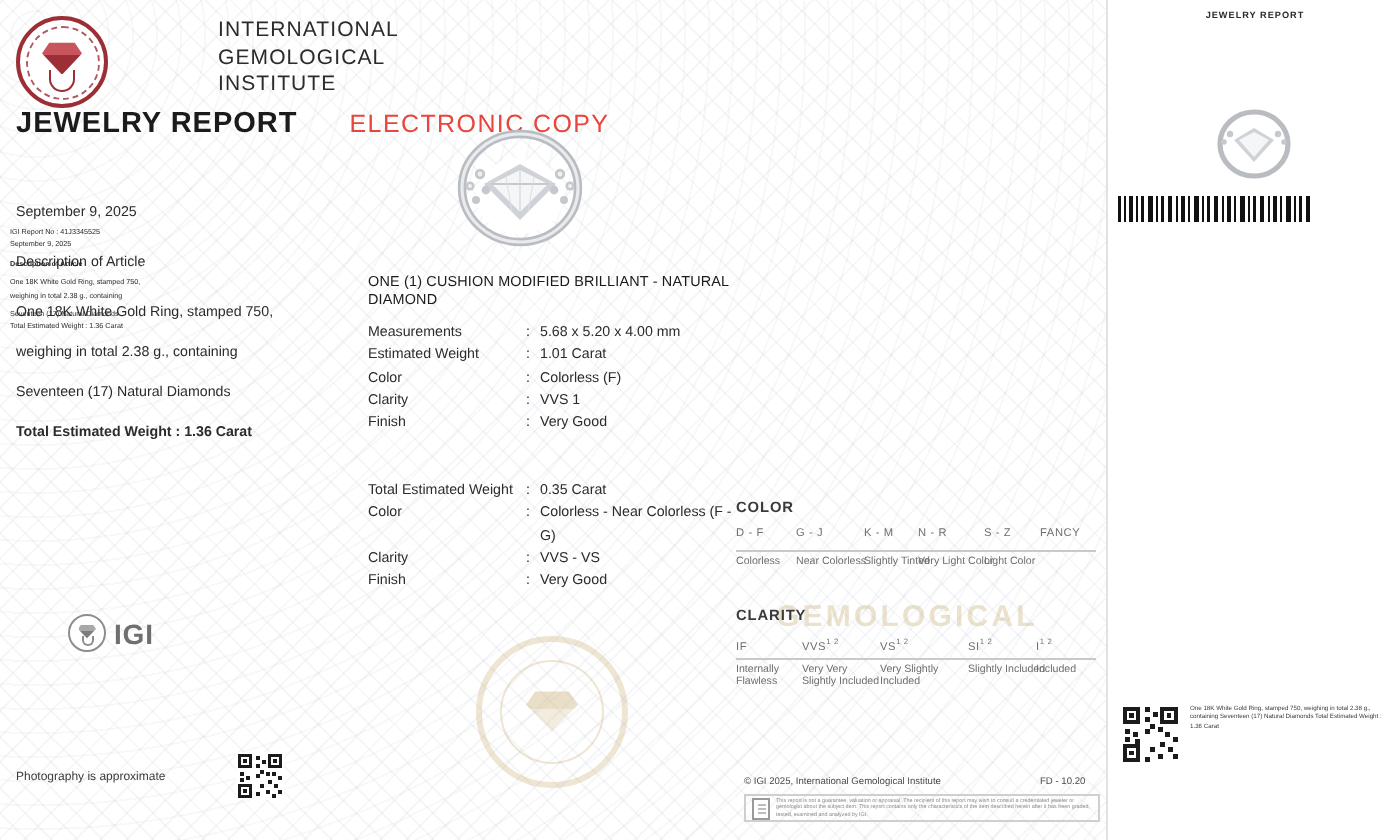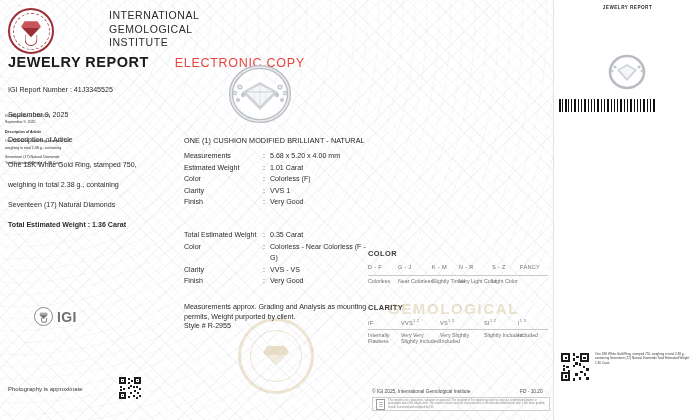--- a/index.html
+++ b/index.html
@@ -179,21 +179,20 @@
       <div>GEMOLOGICAL</div>
       <div>INSTITUTE</div>
     </div>
 
     <div class="title-row">
       <span class="doc-title">JEWELRY REPORT</span>
       <span class="ecopy">ELECTRONIC COPY</span>
     </div>
 
     <div class="left-col">
-      <div class="lc-line">IGI Report Number : 41J3345525</div>
       <div class="lc-line lc-gap-16">September 9, 2025</div>
       <div class="lc-line lc-gap-16">Description of Article</div>
       <div class="lc-line lc-gap-16">One 18K White Gold Ring, stamped 750,</div>
       <div class="lc-line lc-gap-11">weighing in total 2.38 g., containing</div>
       <div class="lc-line lc-gap-11">Seventeen (17) Natural Diamonds</div>
       <div class="lc-line lc-gap-11 lc-bold">Total Estimated Weight : 1.36 Carat</div>
     </div>
 
     <div class="photo-wrap">
       <svg viewBox="0 0 128 100">
@@ -220,20 +219,21 @@
           <circle cx="44" cy="55" r="1.2"></circle>
             <circle cx="39" cy="61" r="1"></circle>
           <circle cx="84" cy="55" r="1.2"></circle>
             <circle cx="89" cy="61" r="1"></circle>
         </g>
       </svg>
     </div>
 
     <div class="center-col">
       <div class="sec-title">ONE (1) CUSHION MODIFIED BRILLIANT - NATURAL</div>
+      <div class="sec-title">DIAMOND</div>
       <div class="spec-tbl">
         <div class="spec-row">
           <span class="spec-k">Measurements</span>
           <span class="spec-c">:</span>
           <span class="spec-v">5.68 x 5.20 x 4.00 mm</span>
         </div>
         <div class="spec-row">
           <span class="spec-k">Estimated Weight</span>
           <span class="spec-c">:</span>
           <span class="spec-v">1.01 Carat</span>
@@ -276,25 +276,20 @@
           </div>
           <div class="spec-row">
             <span class="spec-k">Finish</span>
             <span class="spec-c">:</span>
             <span class="spec-v">Very Good</span>
           </div>
         </div>
       </div>
     </div>
 
-    <div class="note">
-      <div>Measurements approx. Grading and Analysis as mounting</div>
-      <div>permits, Weight purported by client.</div>
-      <div>Style # R-2955</div>
-    </div>
 
     <div class="scale-box">
 
       <div>
         <div class="scale-h">COLOR</div>
         <div class="scale-grid">
           <div class="sg-rule"></div>
           <div class="sg-item" style="left:0px;">
             <div class="sg-grade">D - F</div>
             </div>

